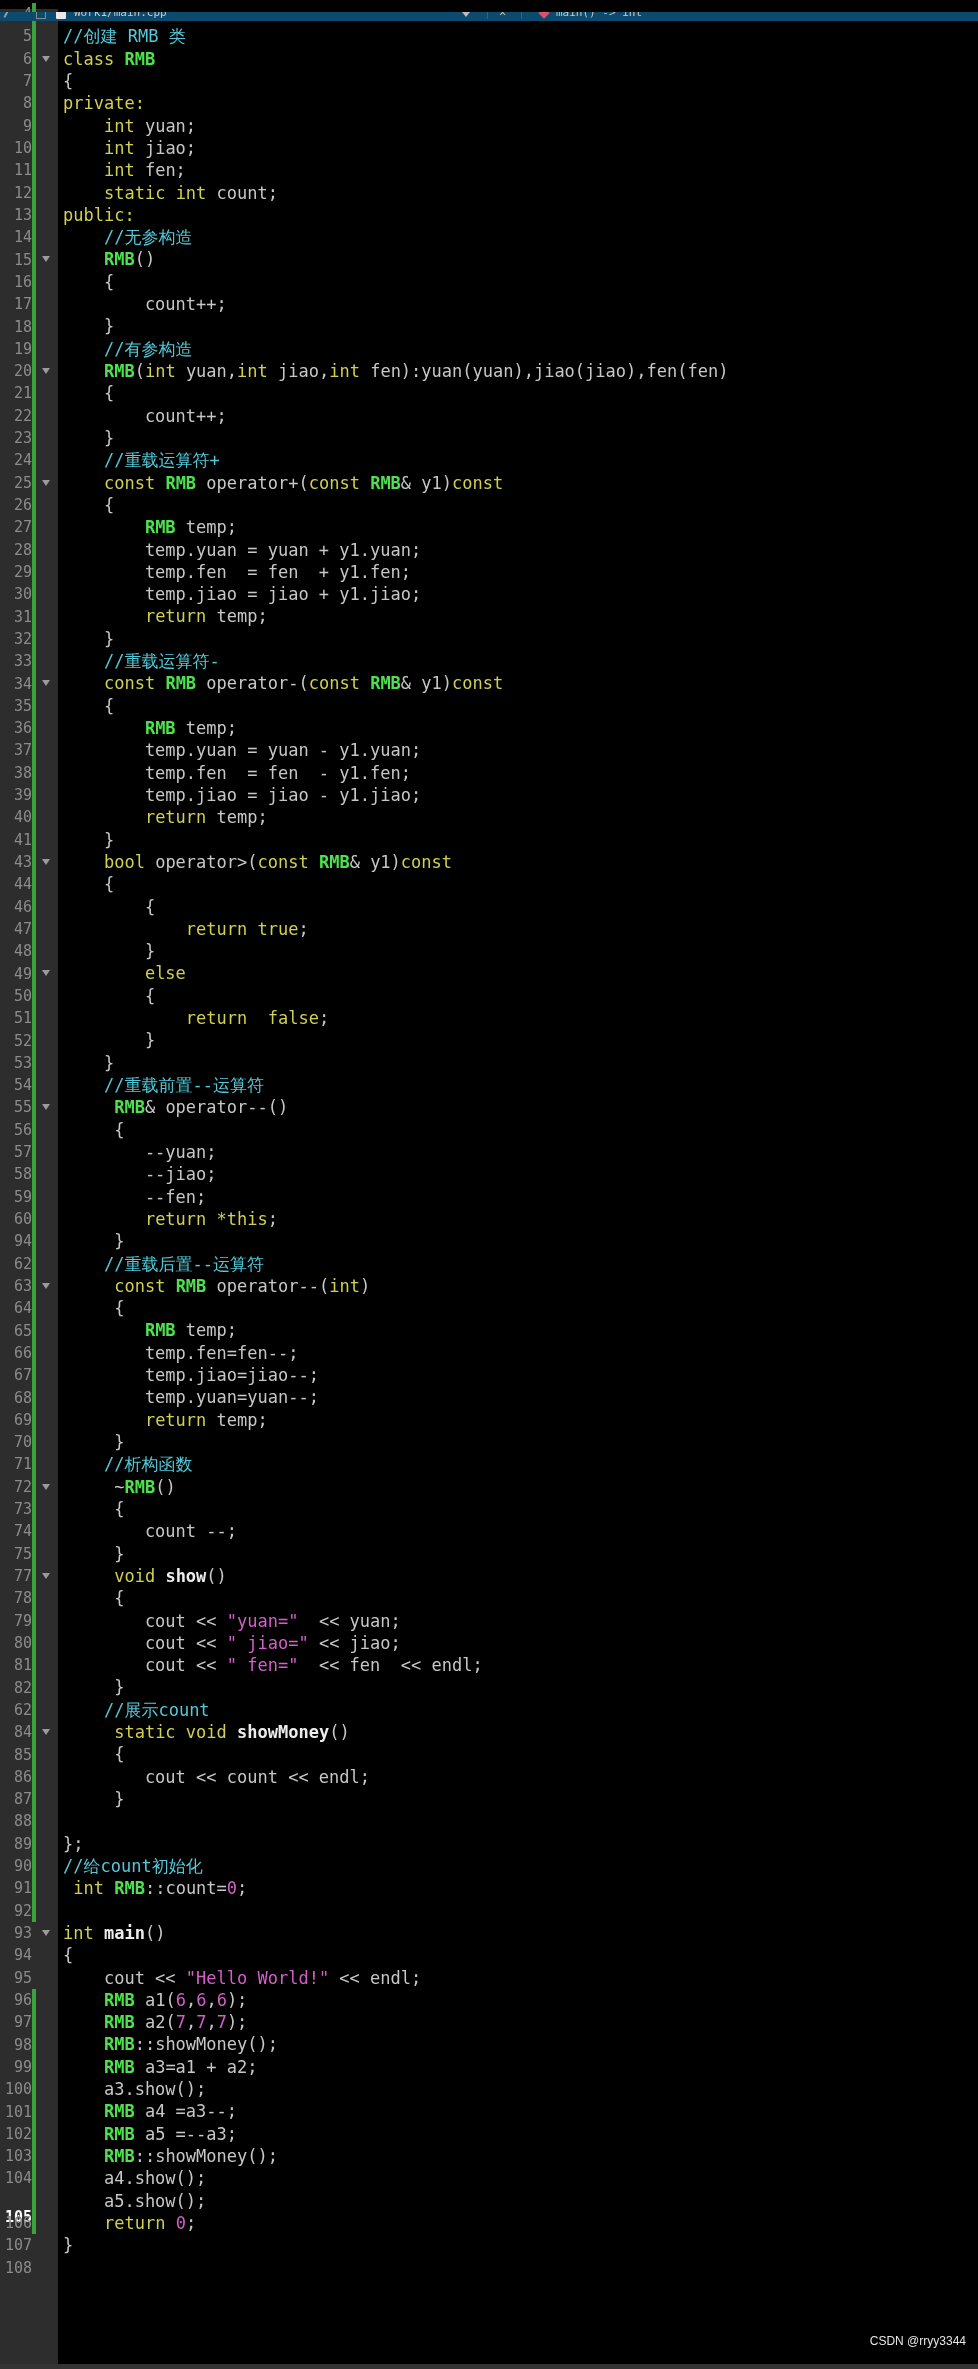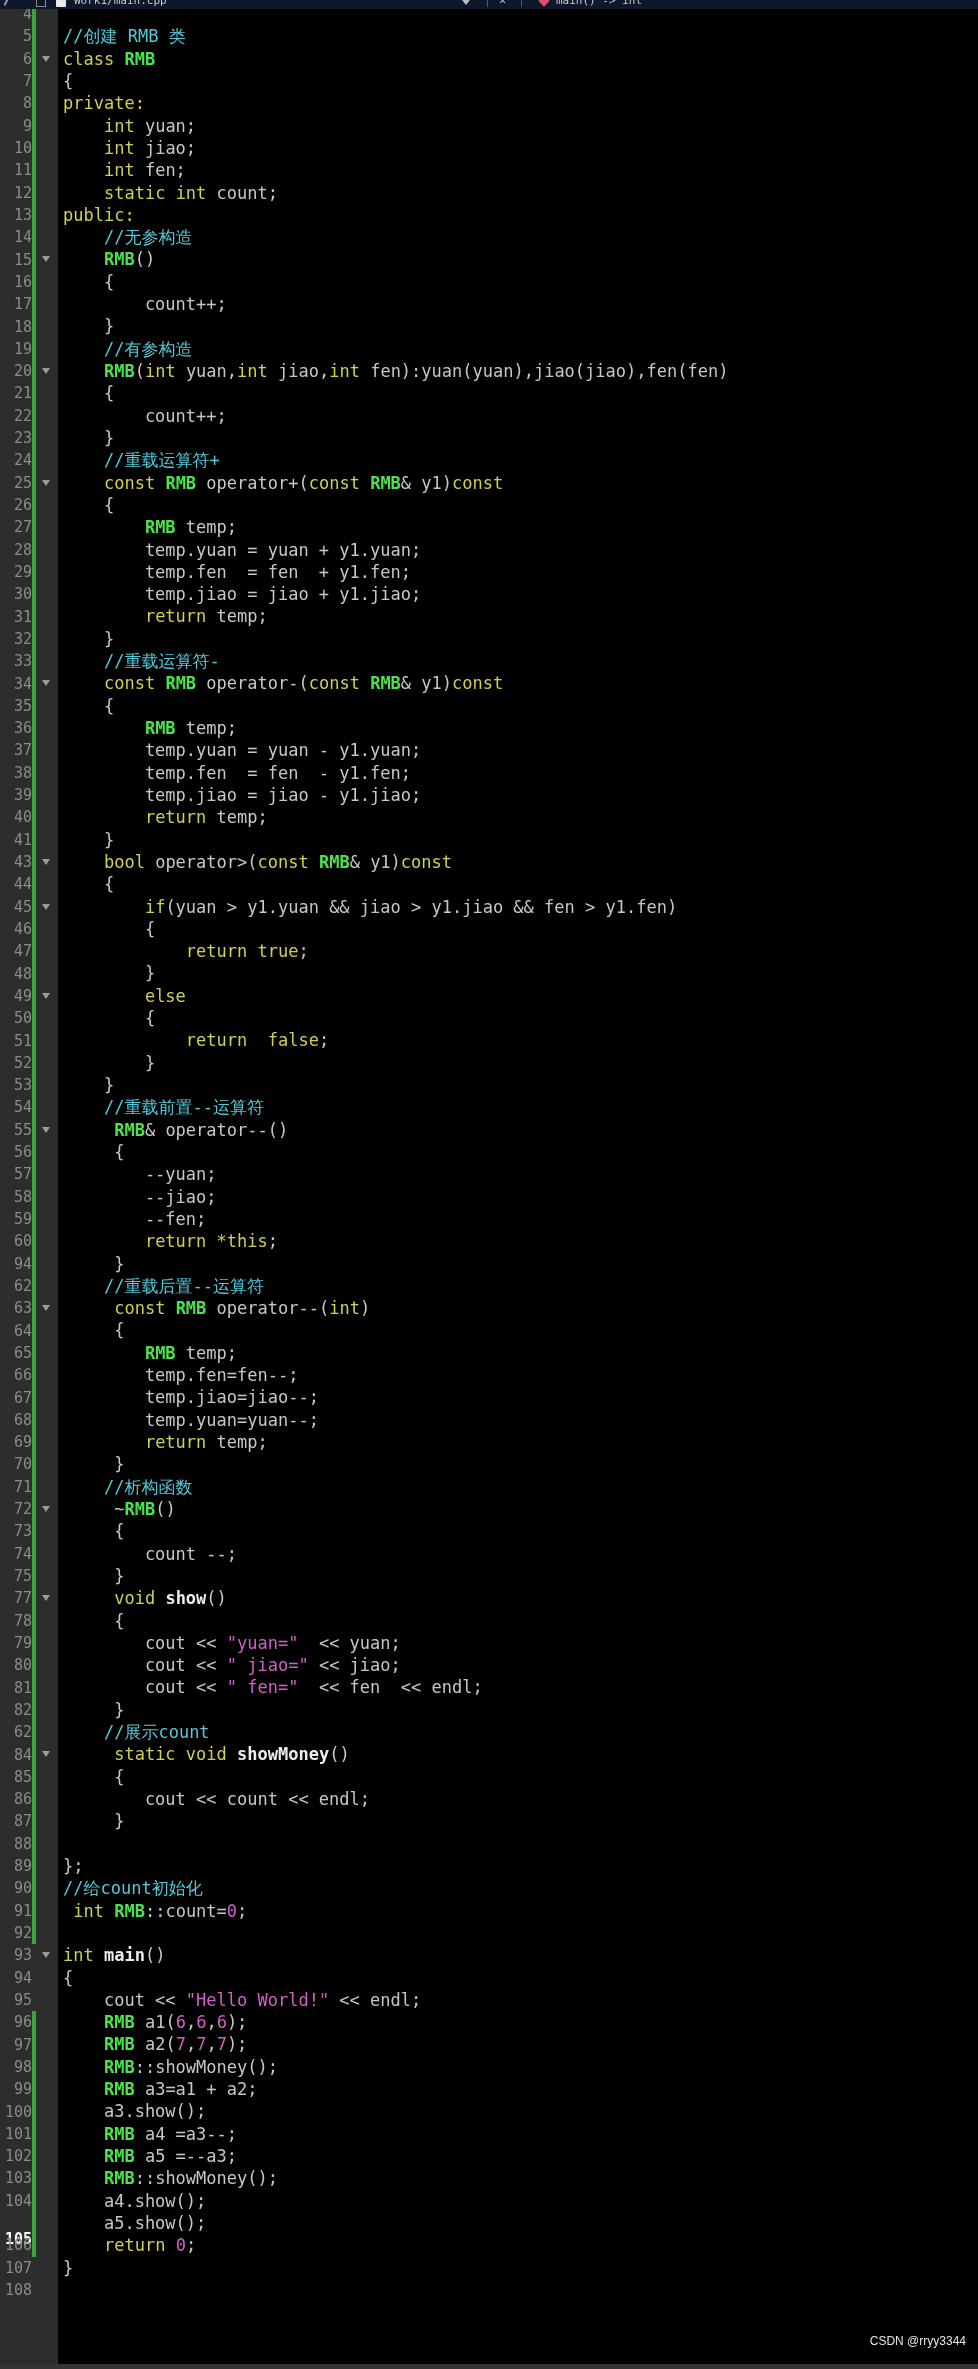--- a/index.html
+++ b/index.html
@@ -1,21 +1,21 @@
 <!DOCTYPE html>
 <html><head>
 <meta charset="utf-8">
 <style>
   html,body{margin:0;padding:0;background:#000;}
   body{width:978px;height:2369px;position:relative;overflow:hidden;
        font-family:"DejaVu Sans Mono",monospace;}
 
   
-  .toolbar{position:absolute;top:0;left:0;width:978px;height:9px;
-           background:#0f172a;overflow:hidden;z-index:5;}
+  .toolbar{position:absolute;top:12px;left:0;width:978px;height:9px;
+           background:#0c4a6e;overflow:hidden;z-index:5;}
   .tb-inner{position:relative;top:-8px;height:17px;}
   .tb-item{position:absolute;top:2px;color:#c9c9c9;
            font-family:"DejaVu Sans Mono",monospace;font-size:11px;white-space:pre;}
   .ic-slash{left:6px;top:3px;width:2px;height:11px;background:#9a9a9a;
             transform:rotate(28deg);}
   .ic-square{left:36px;top:5px;width:8px;height:8px;border:1px solid #8a8a8a;}
   .ic-file{left:56px;top:3px;width:10px;height:12px;background:#e9e9e9;border-radius:1px;}
   .lbl-file{left:74px;}
   .ic-chevron{left:462px;top:8px;width:0;height:0;border-left:4px solid transparent;
               border-right:4px solid transparent;border-top:5px solid #bdbdbd;}
@@ -306,28 +306,20 @@
       </span>
       <span class="code"><span class="tk-p">    </span><span class="tk-k">bool</span><span class="tk-p"> operator&gt;(</span><span class="tk-k">const</span><span class="tk-p"> </span><span class="tk-t">RMB</span><span class="tk-p">&amp; y1)</span><span class="tk-k">const</span></span>
     </div>
     <div class="row">
       <span class="ln">44</span>
       <span class="bar on"></span>
       <span class="fold"></span>
       <span class="code"><span class="tk-p">    {</span></span>
     </div>
     <div class="row">
-      <span class="ln">45</span>
-      <span class="bar on"></span>
-      <span class="fold">
-        <i class="tri"></i>
-      </span>
-      <span class="code"><span class="tk-p">        </span><span class="tk-k">if</span><span class="tk-p">(yuan &gt; y1.yuan &amp;&amp; jiao &gt; y1.jiao &amp;&amp; fen &gt; y1.fen)</span></span>
-    </div>
-    <div class="row">
       <span class="ln">46</span>
       <span class="bar on"></span>
       <span class="fold"></span>
       <span class="code"><span class="tk-p">        {</span></span>
     </div>
     <div class="row">
       <span class="ln">47</span>
       <span class="bar on"></span>
       <span class="fold"></span>
       <span class="code"><span class="tk-p">            </span><span class="tk-k">return</span><span class="tk-p"> </span><span class="tk-k">true</span><span class="tk-p">;</span></span>

